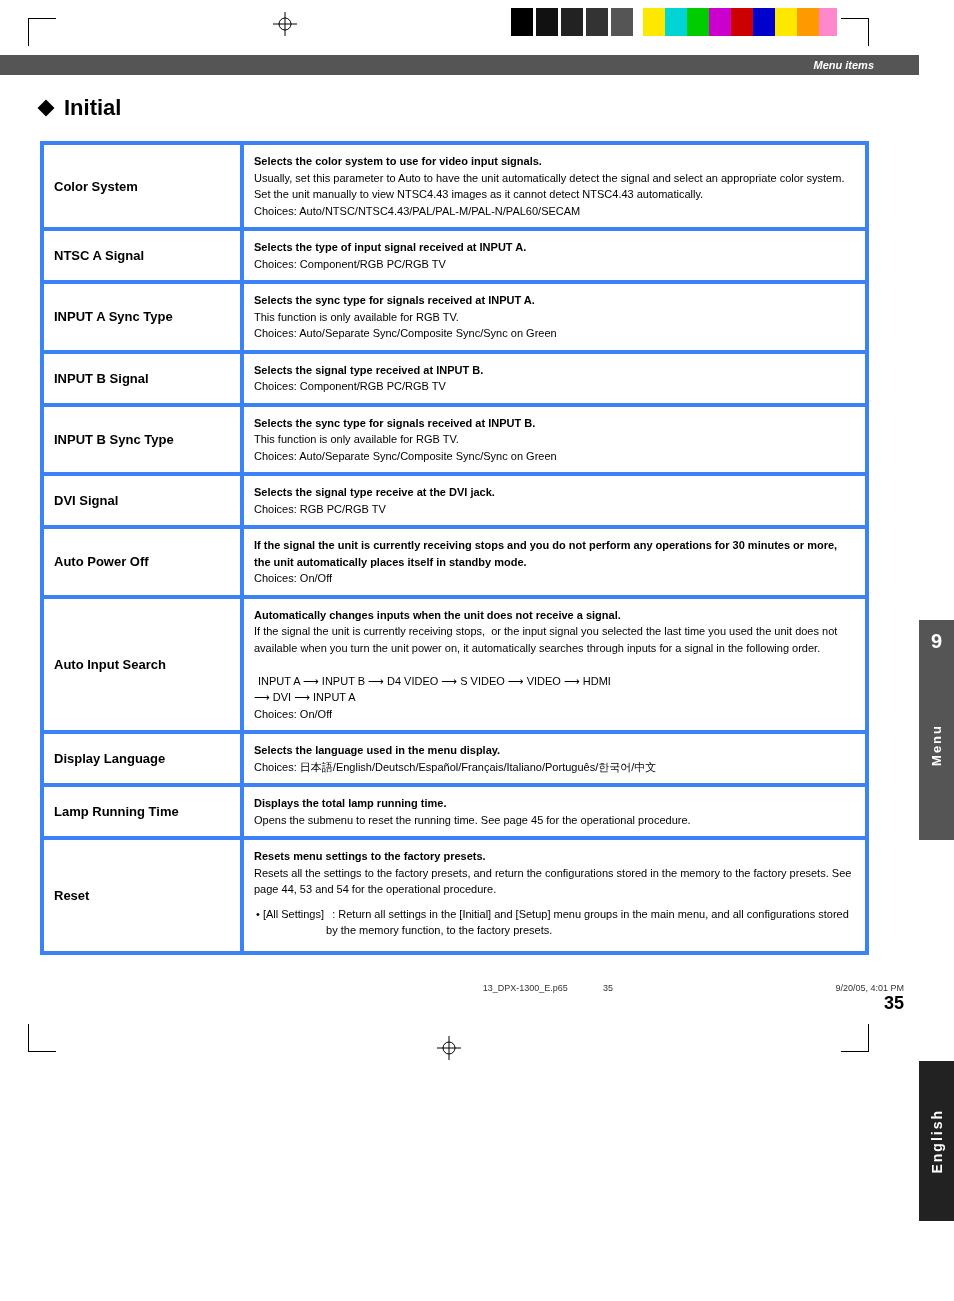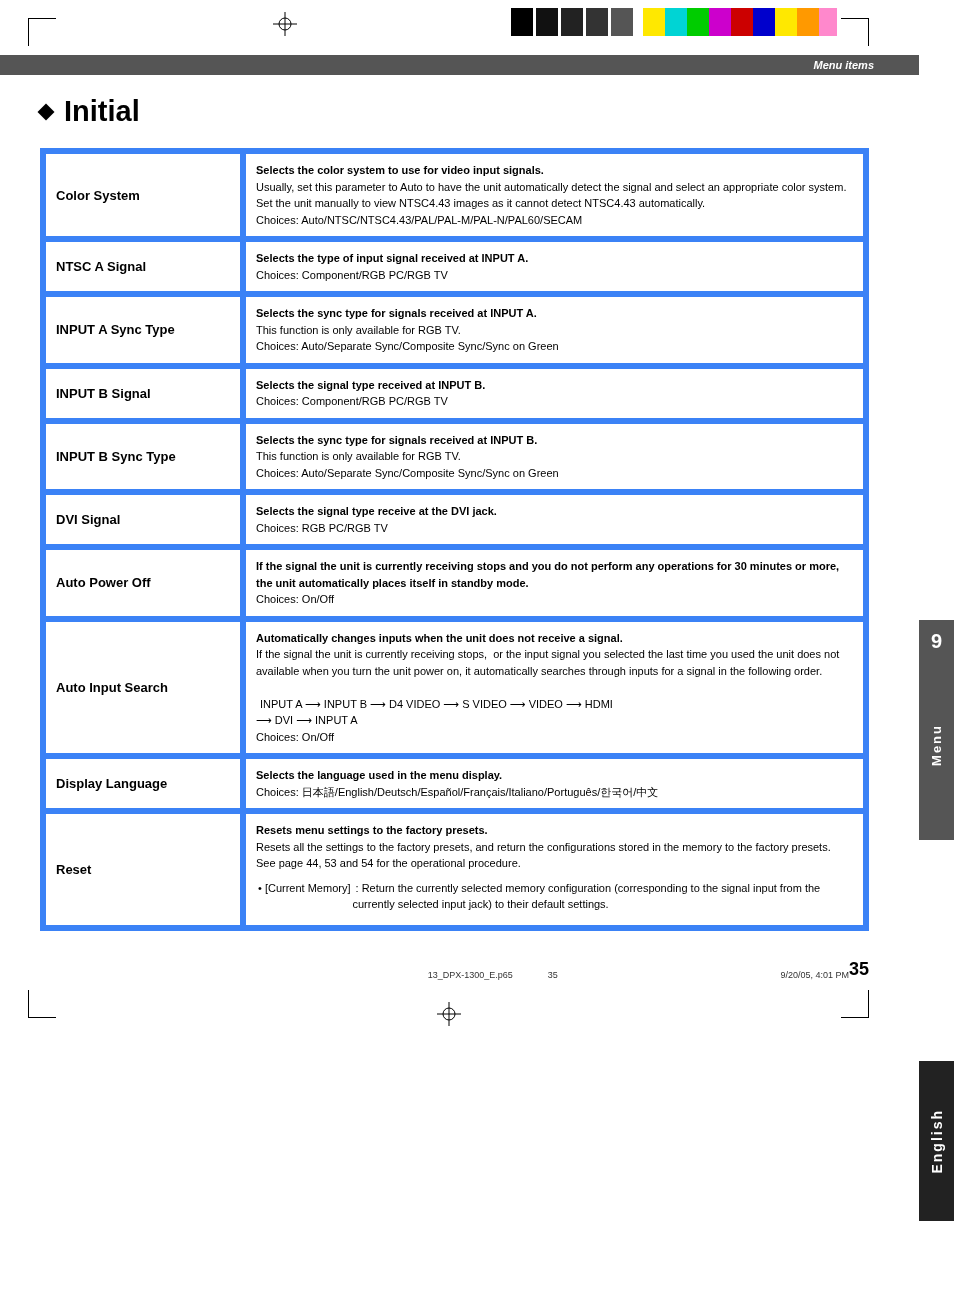--- a/index.html
+++ b/index.html
@@ -69,21 +69,21 @@
     }
 
     
     .main-content {
       padding: 20px 50px 20px 40px;
       margin-right: 35px;
     }
 
     
     .initial-heading {
-      font-size: 29px;
+      font-size: 22px;
       font-weight: bold;
       margin-bottom: 20px;
       display: flex;
       align-items: center;
       gap: 8px;
     }
     .diamond {
       width: 12px;
       height: 12px;
       background: #000;
@@ -92,45 +92,45 @@
       margin-right: 4px;
     }
 
     
     .main-table {
       width: 100%;
       border-collapse: collapse;
       font-size: 11px;
     }
     .main-table td {
-      border: 6px solid #3b82f6;
+      border: 4px solid #3b82f6;
       padding: 8px 10px;
       vertical-align: top;
     }
     .main-table .left-col {
       width: 200px;
       font-weight: bold;
       font-size: 13px;
       vertical-align: middle;
     }
     .main-table .right-col {
       font-size: 11px;
       line-height: 1.5;
     }
     .right-col .bold-text {
       font-weight: bold;
     }
 
     
     .footer-area {
       display: flex;
-      justify-content: flex-end;
+      justify-content: space-between;
       align-items: flex-end;
       padding: 8px 50px 8px 40px;
-      margin-right: 35px;
+      flex-direction: column;
     }
     .footer-left {
       font-size: 9px;
       color: #333;
     }
     .footer-right {
       font-size: 18px;
       font-weight: bold;
     }
 
@@ -373,31 +373,38 @@
     </tr>
 
     <tr>
       <td class="left-col">Display Language</td>
       <td class="right-col">
         <span class="bold-text">Selects the language used in the menu display.</span><br>
         Choices: 日本語/English/Deutsch/Español/Français/Italiano/Português/한국어/中文
       </td>
     </tr>
 
+    <tr>
+      <td class="left-col">Lamp Running Time</td>
+      <td class="right-col">
+        <span class="bold-text">Displays the total lamp running time.</span><br>
+        Opens the submenu to reset the running time. See page 45 for the operational procedure.
+      </td>
+    </tr>
 
     <tr>
       <td class="left-col">Reset</td>
       <td class="right-col">
         <span class="bold-text">Resets menu settings to the factory presets.</span><br>
         Resets all the settings to the factory presets, and return the configurations stored in the memory to the factory presets. See page 44, 53 and 54 for the operational procedure.<br>
         <table style="border:none;margin-top:4px;font-size:11px;width:100%">
           <tbody>
-          <tr>
-            <td style="border:none;padding:2px 0;white-space:nowrap;vertical-align:top">• [Current Memory]</td>
-            <td style="border:none;padding:2px 0;vertical-align:top">&nbsp;: Return the currently selected memory configuration (corresponding to the signal input from the currently selected input jack) to their default settings.</td>
+                <tr>
+            <td style="border:none;padding:2px 0;white-space:nowrap;vertical-align:top">• [All Settings]</td>
+            <td style="border:none;padding:2px 0;vertical-align:top">&nbsp;&nbsp;: Return all settings in the [Initial] and [Setup] menu groups in the main menu, and all configurations stored by the memory function, to the factory presets.</td>
           </tr>
         </tbody>
             </table>
       </td>
     </tr>
   </tbody>
     </table>
 </div>
 
 <div class="footer-area">

